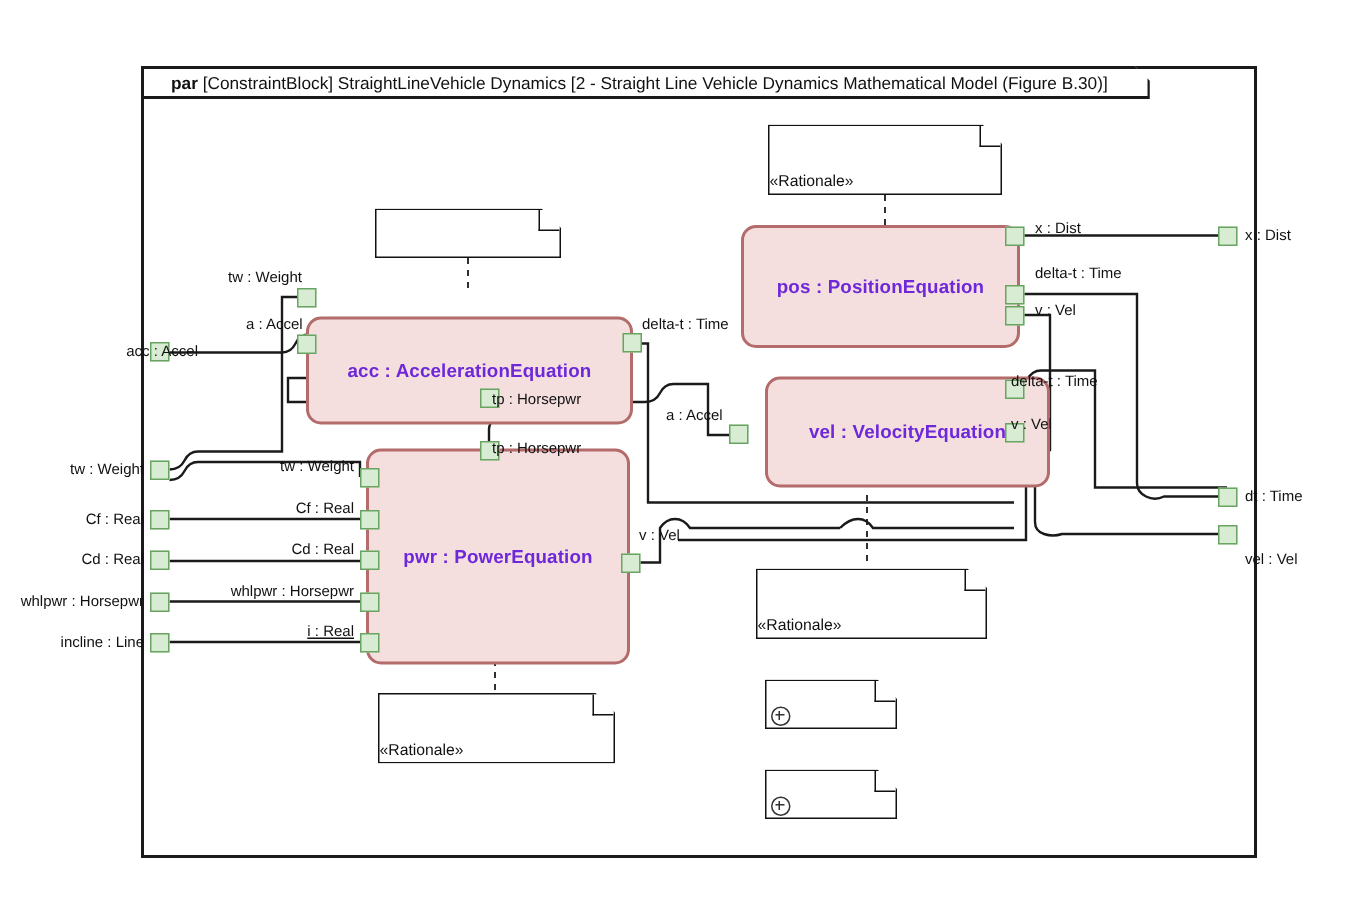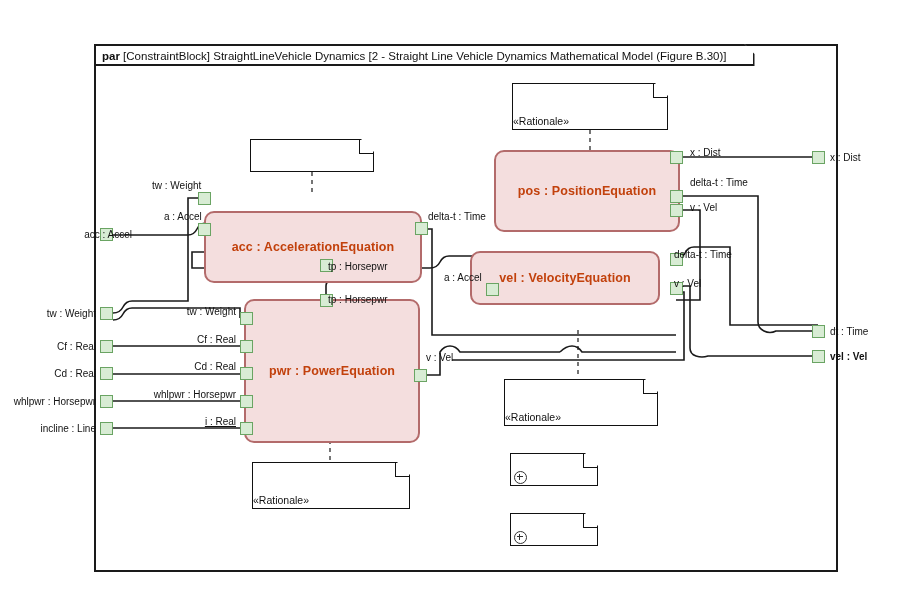--- a/index.html
+++ b/index.html
@@ -8,27 +8,27 @@
   #stage{position:relative;width:900px;height:613px;}
 
   
   #frame{position:absolute;left:94px;top:44px;width:744px;height:528px;
          border:2px solid #1a1a1a;background:#fff;box-sizing:border-box;}
   #frame-title{position:absolute;left:94px;top:44px;height:22px;
          border:2px solid #1a1a1a;background:#fff;box-sizing:border-box;
          padding:2px 26px 2px 6px;font-size:11.5px;color:#111;white-space:nowrap;
          line-height:16px;
          clip-path:polygon(0 0, calc(100% - 10px) 0, 100% 45%, 100% 100%, 0 100%);}
-  #frame-title b{font-weight:bold;}
+  #frame-title b{font-weight:bold;margin-left:12px;}
 
   
   .cblock{position:absolute;box-sizing:border-box;border:2px solid #b36b6b;
           border-radius:10px;background:#f4dede;
           display:flex;align-items:center;justify-content:center;
-          font-size:12.5px;font-weight:bold;color:#c2410c;letter-spacing:.1px;}
+          font-size:12.5px;font-weight:bold;color:#6d28d9;letter-spacing:.1px;}
 
   
   .port{position:absolute;width:13px;height:13px;box-sizing:border-box;
         border:1.5px solid #6aa463;background:#d8ecd4;}
 
   
   .note{position:absolute;box-sizing:border-box;border:1.5px solid #111;
         background:#fff;font-size:10.5px;color:#111;line-height:13.5px;
         padding:4px 0;white-space:pre-line;
         clip-path:polygon(0 0, calc(100% - 13px) 0, 100% 13px, 100% 100%, 0 100%);}
@@ -96,21 +96,21 @@
   </svg>
 
   <div class="cblock" id="b-acc" style="left:204px;top:193px;width:218px;height:72px;margin-top:18px;">
     <span>acc : AccelerationEquation</span>
   </div>
 
   <div class="cblock" id="b-pos" style="left:494px;top:150px;width:186px;height:82px;">
     <span>pos : PositionEquation</span>
   </div>
 
-  <div class="cblock" id="b-vel" style="left:470px;top:251px;width:190px;height:54px;">
+  <div class="cblock" id="b-vel" style="left:510px;top:251px;width:190px;height:74px;">
     <span>vel : VelocityEquation</span>
   </div>
 
   <div class="cblock" id="b-pwr" style="left:244px;top:299px;width:176px;height:144px;">
     <span>pwr : PowerEquation</span>
   </div>
 
   <div class="port" style="left:198px;top:192px;"></div>
   <div class="port" style="left:198px;top:223px;"></div>
   <div class="port" style="left:415px;top:222px;"></div>
@@ -145,21 +145,21 @@
 
   <div class="elabel r" style="left:0px;top:229px;width:96px;padding-left:36px;">acc : Accel</div>
   <div class="elabel r" style="left:0px;top:308px;width:96px;">tw : Weight</div>
   <div class="elabel r" style="left:0px;top:341px;width:96px;">Cf : Real</div>
   <div class="elabel r" style="left:0px;top:368px;width:96px;">Cd : Real</div>
   <div class="elabel r" style="left:0px;top:396px;width:96px;">whlpwr : Horsepwr</div>
   <div class="elabel r" style="left:0px;top:423px;width:96px;">incline : Line</div>
 
   <div class="elabel" style="left:830px;top:152px;">x : Dist</div>
   <div class="elabel" style="left:830px;top:326px;">dt : Time</div>
-  <div class="elabel" style="left:830px;top:351px;font-weight:bold;">vel : Vel</div>
+  <div class="elabel" style="left:830px;top:368px;">vel : Vel</div>
 
   <div class="elabel" style="left:152px;top:180px;">tw : Weight</div>
   <div class="elabel" style="left:164px;top:211px;">a : Accel</div>
   <div class="elabel" style="left:428px;top:211px;">delta-t : Time</div>
   <div class="elabel" style="left:328px;top:261px;">tp : Horsepwr</div>
   <div class="elabel" style="left:328px;top:294px;">tp : Horsepwr</div>
 
   <div class="elabel" style="left:690px;top:147px;">x : Dist</div>
   <div class="elabel" style="left:690px;top:177px;">delta-t : Time</div>
   <div class="elabel" style="left:690px;top:202px;">v : Vel</div>

